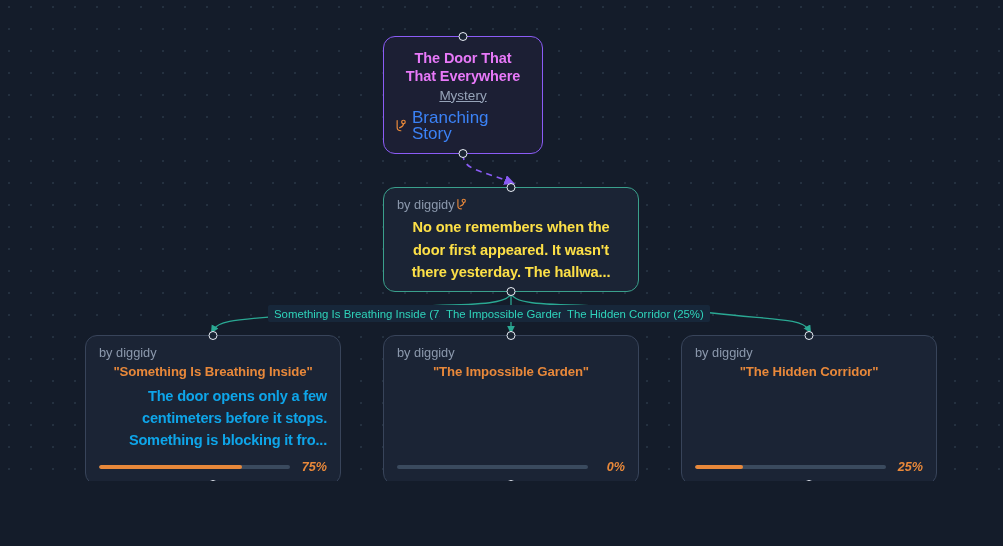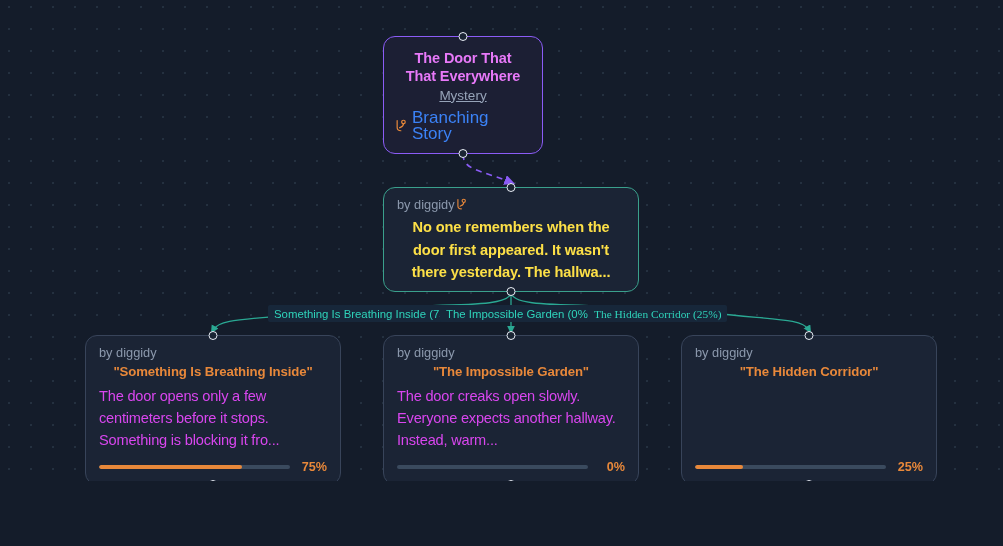--- a/index.html
+++ b/index.html
@@ -124,25 +124,25 @@
     color: #e8883a;
     font-size: 13.2px;
     font-weight: bold;
     line-height: 20px;
     text-align: center;
     margin-top: 1px;
     letter-spacing: -0.1px;
   }
   .child-text {
     margin-top: 3px;
-    color: #d946ef;
+    color: #0ea5e9;
     font-size: 14.6px;
-    font-weight: normal;
+    font-weight: bold;
     line-height: 22px;
-    text-align: left;
+    text-align: right;
     letter-spacing: -0.2px;
   }
   .progress-row {
     margin-top: auto;
     display: flex;
     align-items: center;
     gap: 9px;
     padding-bottom: 2px;
   }
   .progress-track {
@@ -157,40 +157,41 @@
     border-radius: 3px;
     background: #e8883a;
   }
   .progress-label {
     color: #e8883a;
     font-size: 12.6px;
     font-weight: bold;
     min-width: 28px;
     text-align: right;
     line-height: 14px;
+    font-style: italic;
   }
 
   
   .edge-label {
     position: absolute;
     height: 17px;
     display: flex;
     align-items: center;
     padding: 0 6px;
     background: #17273a;
     border-radius: 2px;
     color: #2fd4bb;
     font-size: 11.4px;
     line-height: 14px;
     white-space: nowrap;
     z-index: 4;
   }
   .lbl-1 { left: 268px; top: 305px; max-width: 272px; overflow: hidden; }
   .lbl-2 { left: 440px; top: 305px; z-index: 5; }
-  .lbl-3 { left: 588px; top: 305px; z-index: 5; font-family: Liberation Serif, serif; }
+  .lbl-3 { left: 561px; top: 305px; z-index: 5; }
 
   .icon-branch { display: inline-block; width: 13px; height: 14px; vertical-align: -2px; }
 </style>
 </head>
 <body>
 
 <div id="canvas">
 
   <svg id="edge-layer" viewBox="0 0 1003 546">
     <defs>
@@ -260,21 +261,20 @@
       </div>
       <div class="progress-label">75%</div>
     </div>
     <div class="handle bottom"></div>
   </div>
 
   <div class="node node-child child-2">
     <div class="handle top"></div>
     <div class="byline">by diggidy</div>
     <div class="child-title">"The Impossible Garden"</div>
-    <div class="child-text">The door creaks open slowly. Everyone expects another hallway. Instead, warm...</div>
     <div class="progress-row">
       <div class="progress-track">
         <div class="progress-fill" style="width:0%"></div>
       </div>
       <div class="progress-label">0%</div>
     </div>
     <div class="handle bottom"></div>
   </div>
 
   <div class="node node-child child-3">

